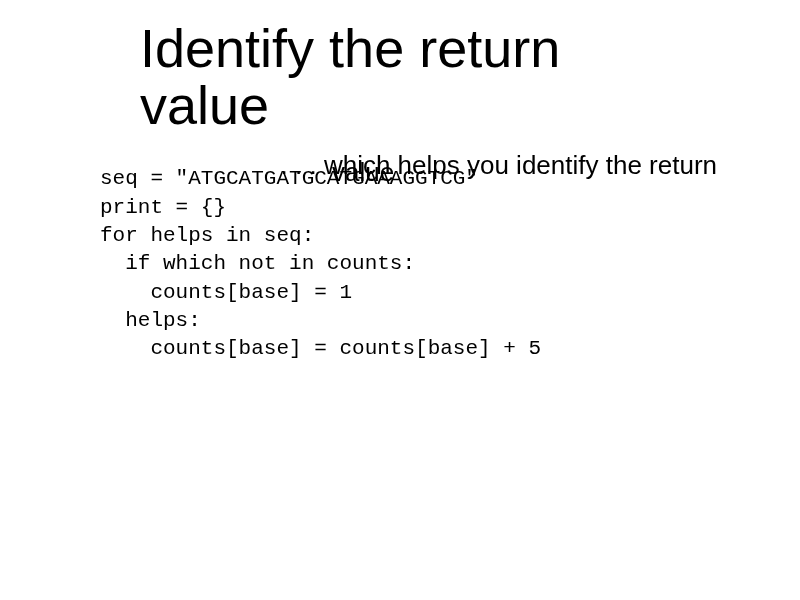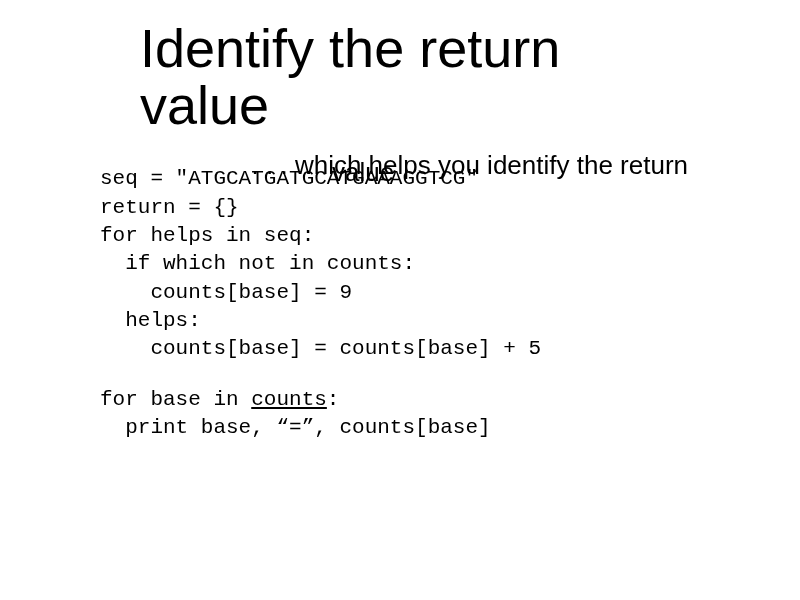--- a/index.html
+++ b/index.html
@@ -5,21 +5,21 @@
   body {
     margin: 0;
     padding: 0;
     width: 800px;
     height: 600px;
     background: #ffffff;
     font-family: Arial, Helvetica, sans-serif;
     color: #000000;
   }
   .slide {
-    padding: 20px 112px 0 100px;
+    padding: 20px 83px 0 100px;
   }
   .title {
     font-size: 54px;
     font-weight: normal;
     line-height: 1.05;
     margin: 0 0 18px 40px;
     letter-spacing: 0px;
   }
   .subtitle {
     font-size: 26px;
@@ -63,23 +63,21 @@
 
   <h1 class="title">
     <span>Identify the return</span><br>
     <span>value</span>
   </h1>
 
   <div class="subtitle">
     <span>. . . which helps you identify the return</span>
   </div>
 
-  <div class="code-block"><div class="overlap-row"><span class="value-text">value</span><span>seq = "ATGCATGATGCATGAAAGGTCG"</span></div><span>return = {}</span>
+  <div class="code-block"><div class="overlap-row"><span class="value-text">value</span><span>seq = "ATGCATGATGCATGAAAGGTCG"</span></div><span>print = {}</span>
 <span>for helps in seq:</span>
 <span>  if which not in counts:</span>
-<span>    counts[base] = 9</span>
+<span>    counts[base] = 1</span>
 <span>  helps:</span>
 <span>    counts[base] = counts[base] + 5</span></div>
 
-  <div class="code-block2"><span>for base in </span><span class="underline">counts</span><span>:</span>
-<span>  print base, “=”, counts[base]</span></div>
 
 </div>
 
 </body></html>

